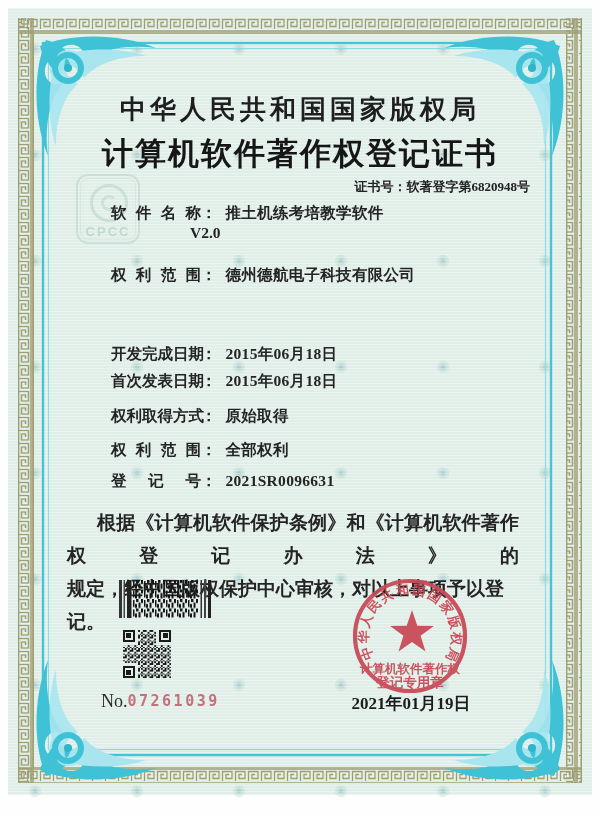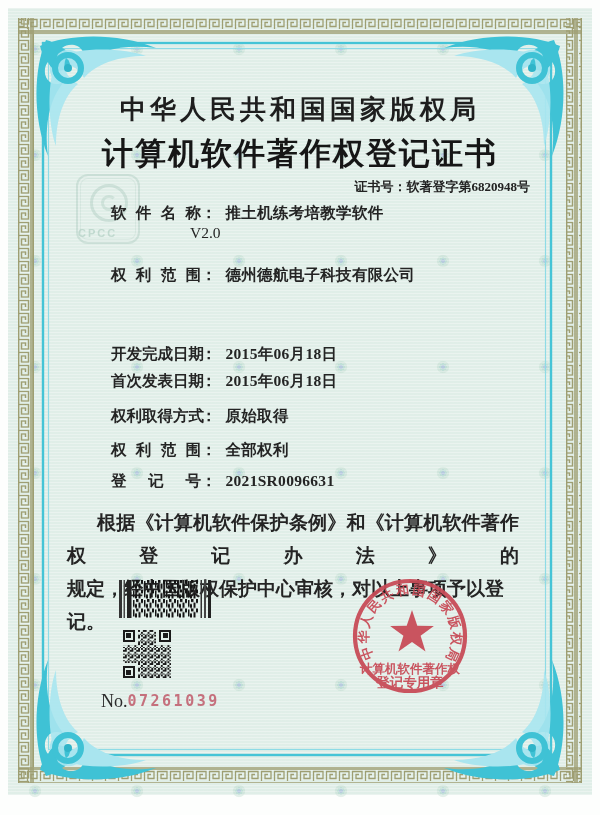--- a/index.html
+++ b/index.html
@@ -30,43 +30,43 @@
   
   .authority{position:absolute;top:92px;left:0;width:600px;text-align:center;
     font-size:26px;font-weight:700;letter-spacing:4px;color:#1e1e1e;white-space:nowrap;}
   .cert-title{position:absolute;top:133px;left:0;width:600px;text-align:center;
     font-size:31px;font-weight:700;letter-spacing:2px;color:#161616;white-space:nowrap;}
   .certno{position:absolute;top:178px;right:70px;font-size:13px;font-weight:700;
     color:#222;display:flex;white-space:nowrap;}
   .row{position:absolute;left:78px;white-space:nowrap;font-size:15.5px;font-weight:700;color:#242424;margin-left:33px;}
   .row .lbl{display:inline-block;width:90px;text-align:justify;text-align-last:justify;}
   .row .val{margin-left:9px;letter-spacing:.3px;}
-  .val2{position:absolute;left:190px;top:224px;font-size:15.5px;font-weight:400;color:#242424;}
+  .val2{position:absolute;left:190px;top:224px;font-size:15.5px;font-weight:700;color:#242424;}
   .statement{position:absolute;left:67px;top:506px;width:452px;font-size:19px;
     font-weight:700;line-height:33px;color:#242424;}
   .st1{text-indent:30px;text-align:justify;text-align-last:justify;}
   .serial{position:absolute;left:101px;top:691px;font-size:18px;color:#2b2b2b;white-space:nowrap;}
   .serial .num{font-family:"DejaVu Sans Mono",monospace;font-size:15px;font-weight:700;
     color:#c5707d;letter-spacing:2.5px;margin-left:0;vertical-align:1px;}
   .issue-date{position:absolute;left:346px;top:692px;width:130px;text-align:center;
     font-size:17px;font-weight:700;color:#1c1c1c;white-space:nowrap;}
   
   .barcode{position:absolute;left:119px;top:580px;}
   .qr{position:absolute;left:123px;top:630px;}
   
   .emboss{position:absolute;left:76px;top:174px;width:60px;height:66px;
     border:2px solid rgba(130,176,158,.45);border-radius:12px;opacity:.55;
     box-shadow:inset 0 0 0 2px rgba(255,255,255,.5), inset 0 0 0 3px rgba(130,176,158,.25);}
   .emboss-ring{position:absolute;left:12px;top:8px;width:32px;height:32px;border-radius:50%;
     border:3px solid rgba(130,176,158,.45);}
   .emboss-ring:after{content:"";position:absolute;left:8px;top:8px;width:10px;height:10px;
     border-radius:50%;border:3px solid rgba(130,176,158,.4);border-right-color:transparent;}
-  .emboss-label{position:absolute;left:0;bottom:3px;width:100%;text-align:left;
+  .emboss-label{position:absolute;left:0;bottom:3px;width:100%;text-align:center;
     font-family:"Liberation Sans","DejaVu Sans",sans-serif;
-    font-size:11px;font-weight:700;letter-spacing:2px;color:rgba(120,170,150,.6);}
+    font-size:13px;font-weight:700;letter-spacing:2px;color:rgba(120,170,150,.6);}
   
   .seal{position:absolute;left:350px;top:576px;opacity:.94;}
 </style>
 </head>
 <body>
 
 <div class="page">
   <div class="paper"></div>
 
   <svg class="frame" width="600" height="815" aria-hidden="true">
@@ -195,20 +195,21 @@
       <rect x="0" y="22" width="7" height="7"></rect>
         <rect x="1" y="23" width="5" height="5" fill="#e2efe9"></rect>
         <rect x="2" y="24" width="3" height="3"></rect>
     </g>
   </svg>
 
   <div class="serial">
     <span>No.</span><span class="num">07261039</span>
   </div>
 
+  <div class="issue-date">2021年01月19日</div>
 
   <svg class="seal" width="120" height="120" aria-hidden="true">
     <defs>
       <path id="arcT" d="M24.4,82.3 A42,42 0 1 1 95.6,82.3" fill="none"></path>
     </defs>
     <circle cx="60" cy="60" r="55" fill="none" stroke="#c84b57" stroke-width="4.2"></circle>
     <polygon fill="#c84b57" points="62,34 67.3,49.7 83.9,49.9 70.6,59.8 75.5,75.6 62,66 48.5,75.6 53.4,59.8 40.1,49.9 56.7,49.7"></polygon>
     <text font-size="13" font-weight="bold" fill="#c84b57" letter-spacing="2" font-family="Liberation Serif, DejaVu Serif, serif">
       <textPath href="#arcT" startOffset="1">中华人民共和国国家版权局</textPath>
     </text>

